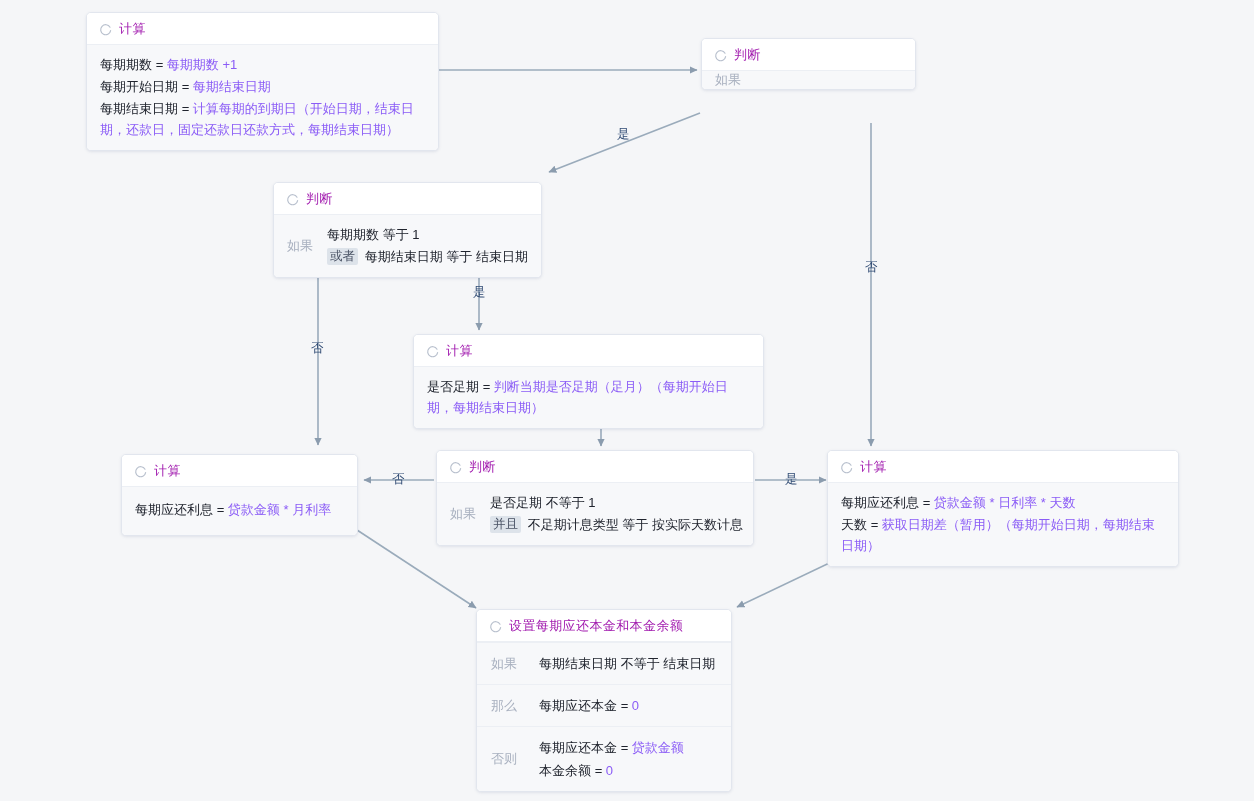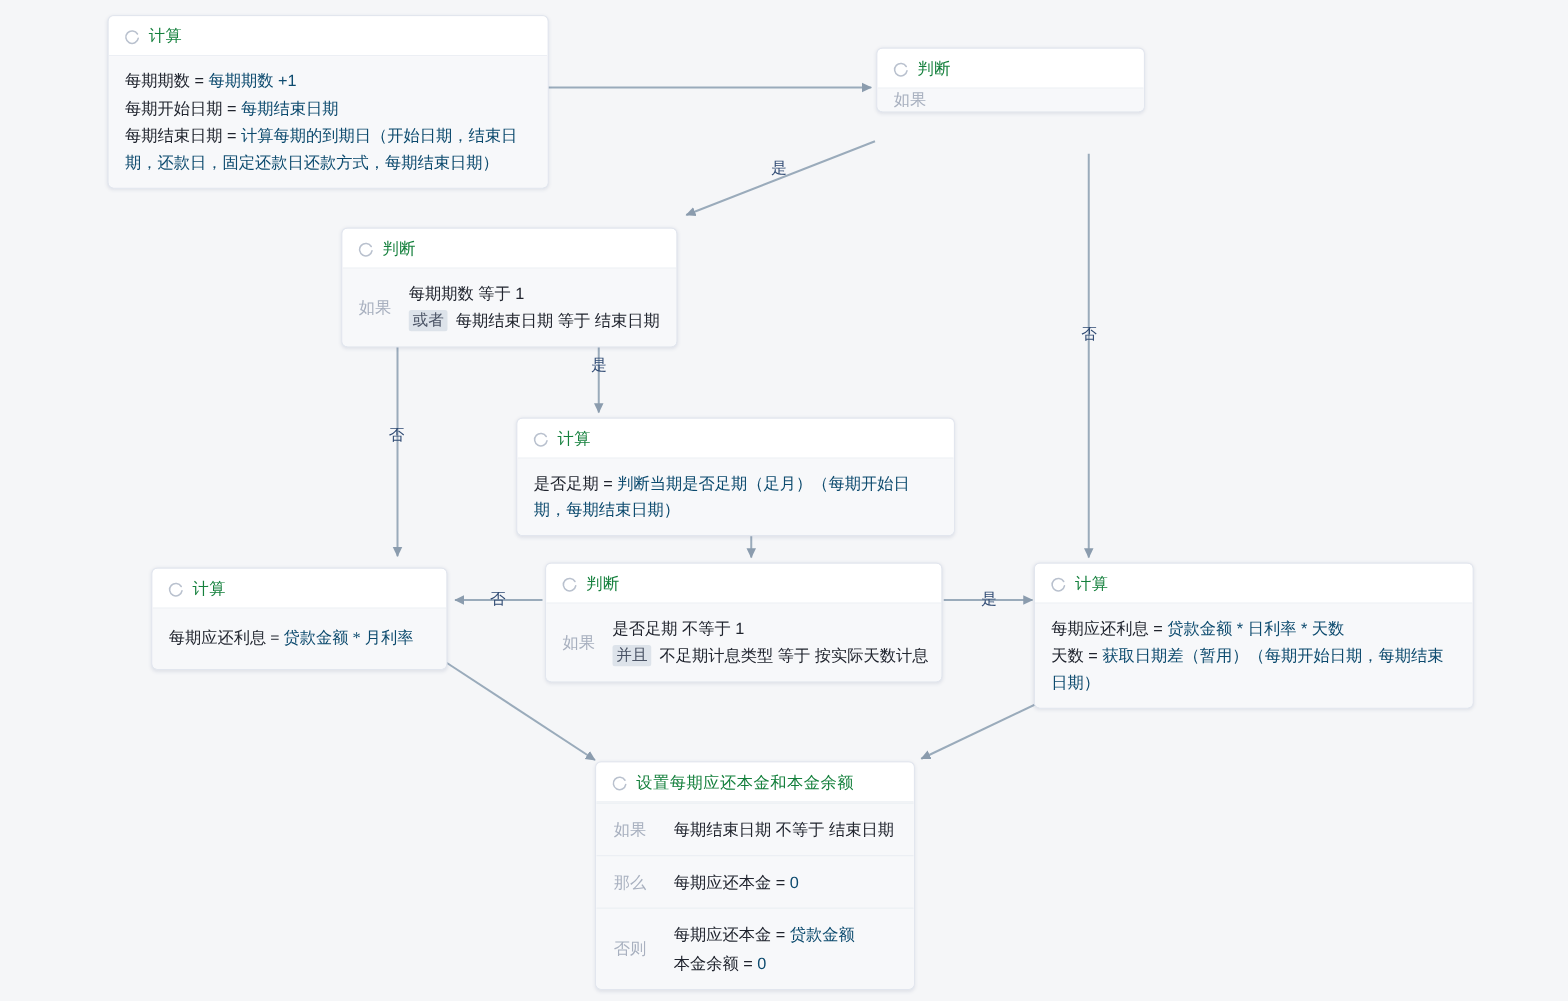--- a/index.html
+++ b/index.html
@@ -26,33 +26,33 @@
   }
   .node-header{
     display:flex;align-items:center;
     gap:7px;
     padding:7px 12px 6px 12px;
     background:#ffffff;
     border-bottom:1px solid #eceff4;
     color:#9aa3b4;
     font-size:13px;
   }
-  .node-title{color:#15803d;letter-spacing:.4px;}
+  .node-title{color:#a21caf;letter-spacing:.4px;}
   .hdr-icon{display:inline-block;width:13px;height:13px;flex:0 0 13px;}
   .hdr-icon svg{display:block;}
   .node-body{
     background:#f7f8fa;
     padding:9px 13px 10px 13px;
   }
   .node-body.plain{background:#f7f8fa;}
 
   .row{line-height:22px;white-space:nowrap;}
   .row.wrap{white-space:normal;line-height:21px;}
   .v-dark{color:#20242e;}
-  .v-red{color:#0c4a6e;}
+  .v-red{color:#8b5cf6;}
   .op{color:#20242e;}
 
   
   .cond{display:flex;align-items:center;background:#f7f8fa;}
   .cond-label{
     color:#a8b0bf;
     font-size:13px;
     flex:0 0 auto;
     padding:0 14px 0 13px;
     align-self:center;
@@ -225,21 +225,21 @@
 
   <div class="node" style="left:121px;top:454px;width:237px;">
     <div class="node-header">
       <span class="hdr-icon">
         <svg width="13" height="13" viewBox="0 0 13 13">
             <path d="M11,4.2 A5,5 0 1 0 11.6,7.6" stroke="#b9c1ce" stroke-width="1.2" fill="none" stroke-linecap="round"></path>
           </svg>
       </span>
       <span class="node-title">计算</span>
     </div>
-    <div class="node-body plain" style="padding-top:12px;padding-bottom:14px;font-family:Liberation Serif, serif;">
+    <div class="node-body plain" style="padding-top:12px;padding-bottom:14px;">
       <div class="row">
         <span class="v-dark">每期应还利息</span>
         <span class="op">=</span>
         <span class="v-red">贷款金额 * 月利率</span>
       </div>
     </div>
   </div>
 
   <div class="node" style="left:436px;top:450px;width:318px;">
     <div class="node-header">

